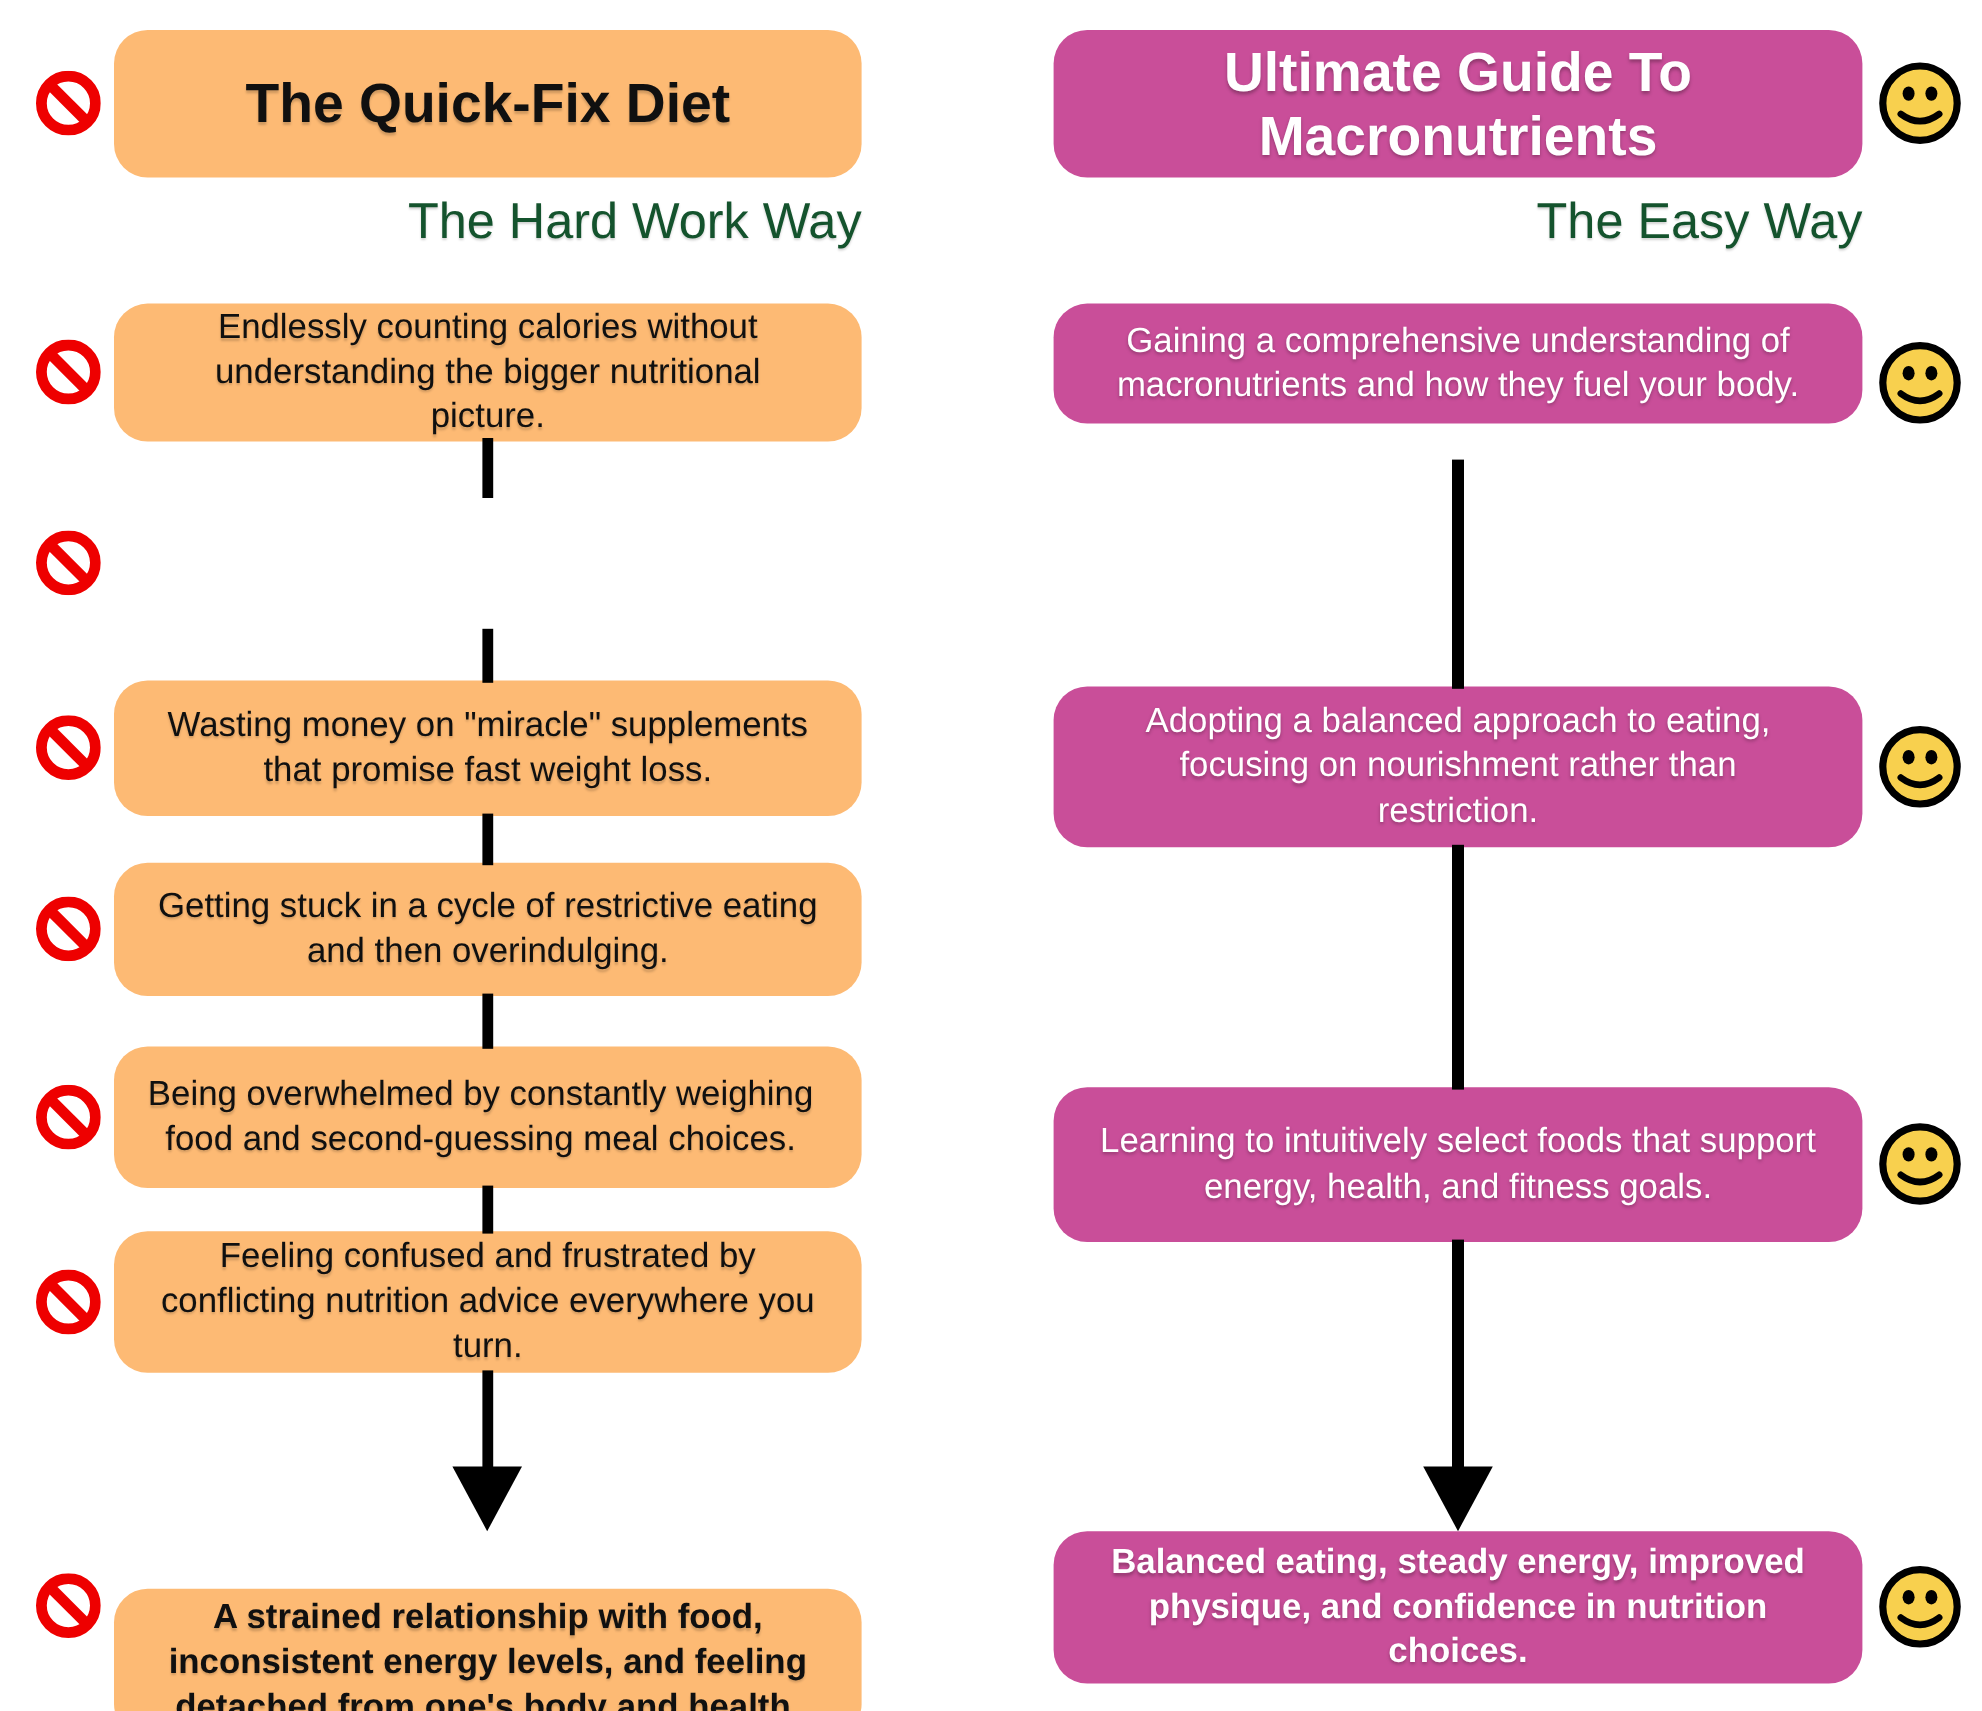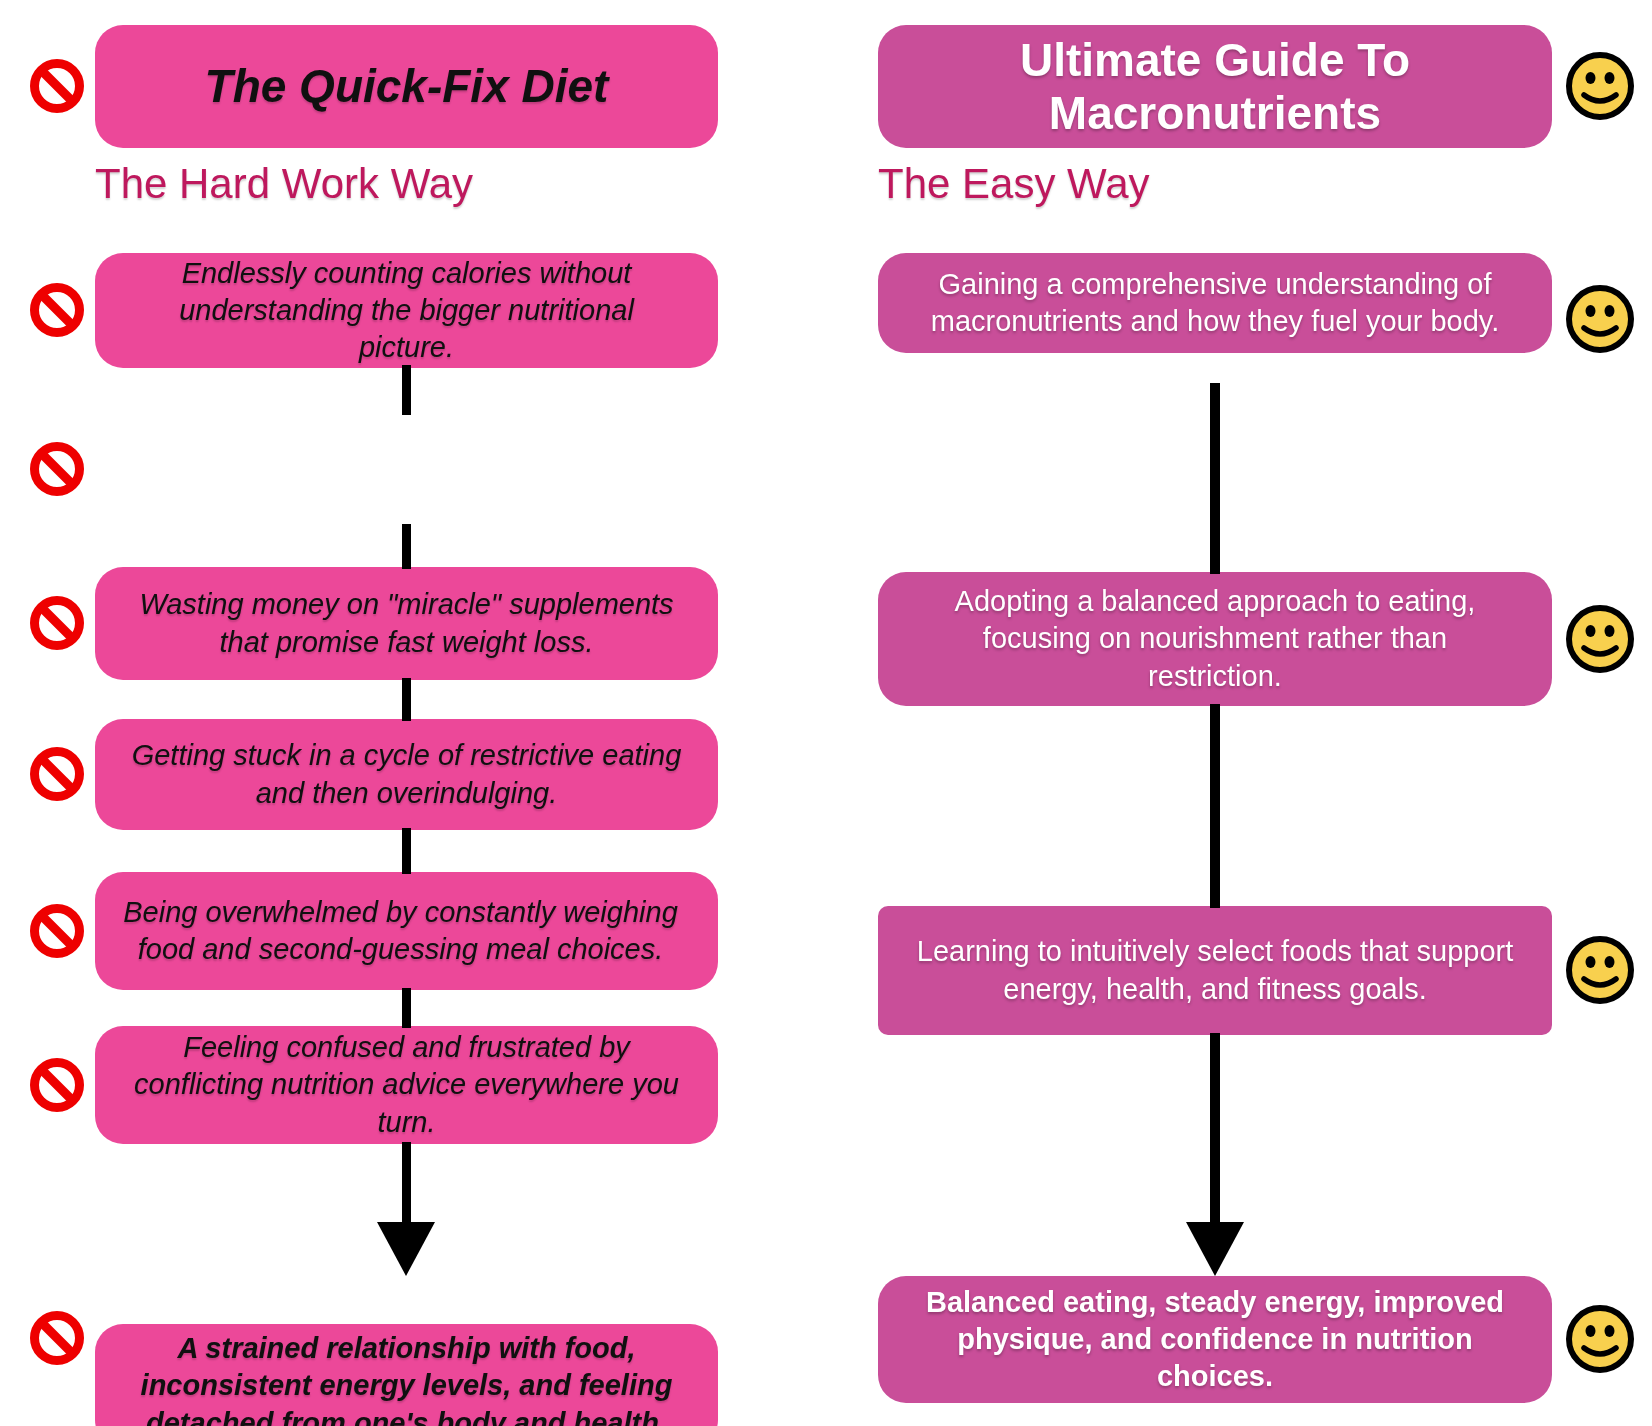--- a/index.html
+++ b/index.html
@@ -12,48 +12,48 @@
   }
   .box{
     position:absolute;
     border-radius:28px;
     display:flex;align-items:center;justify-content:center;
     text-align:center;
     box-sizing:border-box;
     padding:8px 36px;
     font-size:29px;line-height:1.28;
   }
-  .yellow{background:#ec4899;color:#101010;text-shadow:0 2px 2px rgba(0,0,0,0.18);font-style:italic;}
+  .yellow{background:#fdba74;color:#101010;text-shadow:0 2px 2px rgba(0,0,0,0.18);}
   .pink{background:#C94E99;color:#ffffff;text-shadow:0 2px 3px rgba(0,0,0,0.28);}
   .lbox{left:95px;width:623px;}
   .rbox{left:878px;width:674px;}
   .titlebox{font-size:46px;font-weight:bold;line-height:1.15;}
   .result{font-weight:bold;padding:8px 26px;}
   .subtitle{
     position:absolute;
-    font-size:42px;color:#be185d;
-    text-align:left;
+    font-size:42px;color:#14532d;
+    text-align:right;
     text-shadow:0 2px 2px rgba(0,0,0,0.18);
   }
   
   #lt{top:25px;height:123px;}
   #lsub{top:160px;left:95px;width:623px;}
   #l1{top:253px;height:115px;}
   #l2{top:413px;height:113px;}
   #l3{top:567px;height:113px;}
   #l4{top:719px;height:111px;}
   #l5{top:872px;height:118px;padding-left:24px;}
   #l6{top:1026px;height:118px;}
   #l7{top:1276px;height:124px;margin-top:48px;}
   
   #rt{top:25px;height:123px;}
   #rsub{top:160px;left:878px;width:674px;}
   #r1{top:253px;height:100px;}
   #r2{top:572px;height:134px;}
-  #r3{top:906px;height:129px;border-radius:10px;}
+  #r3{top:906px;height:129px;}
   #r4{top:1276px;height:127px;}
   
   .conn{position:absolute;background:#000000;width:9px;}
   .lc{left:402px;}
   .rc{left:1210px;width:10px;}
   #lc1{top:365px;height:50px;}
   #lc2{top:524px;height:45px;}
   #lc3{top:678px;height:43px;}
   #lc4{top:828px;height:46px;}
   #lc5{top:988px;height:40px;}

